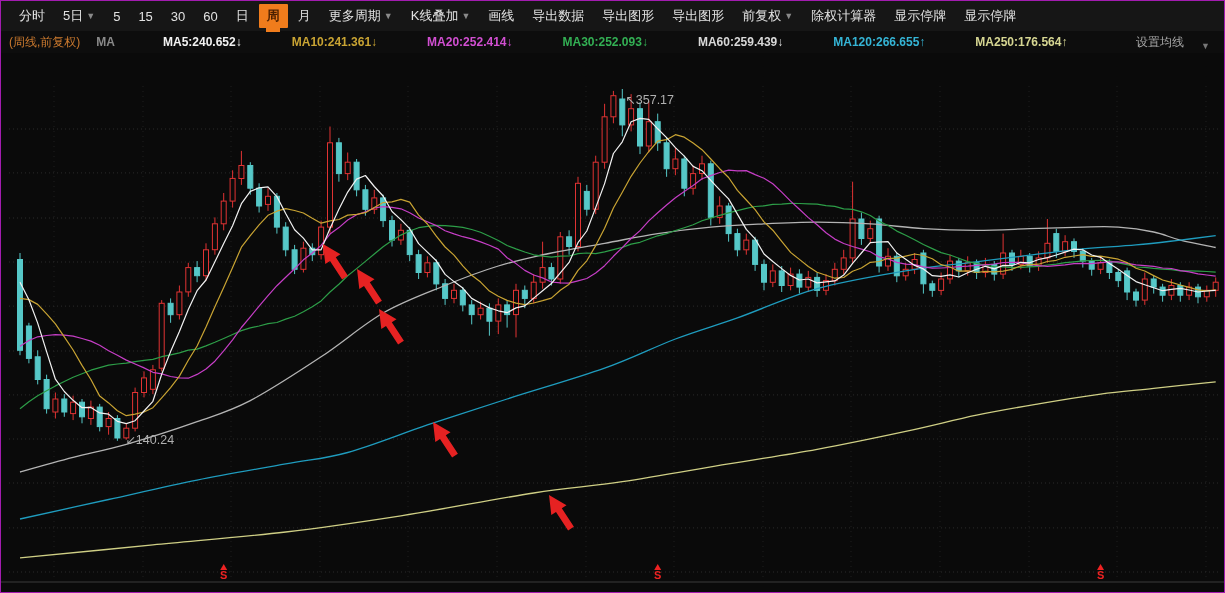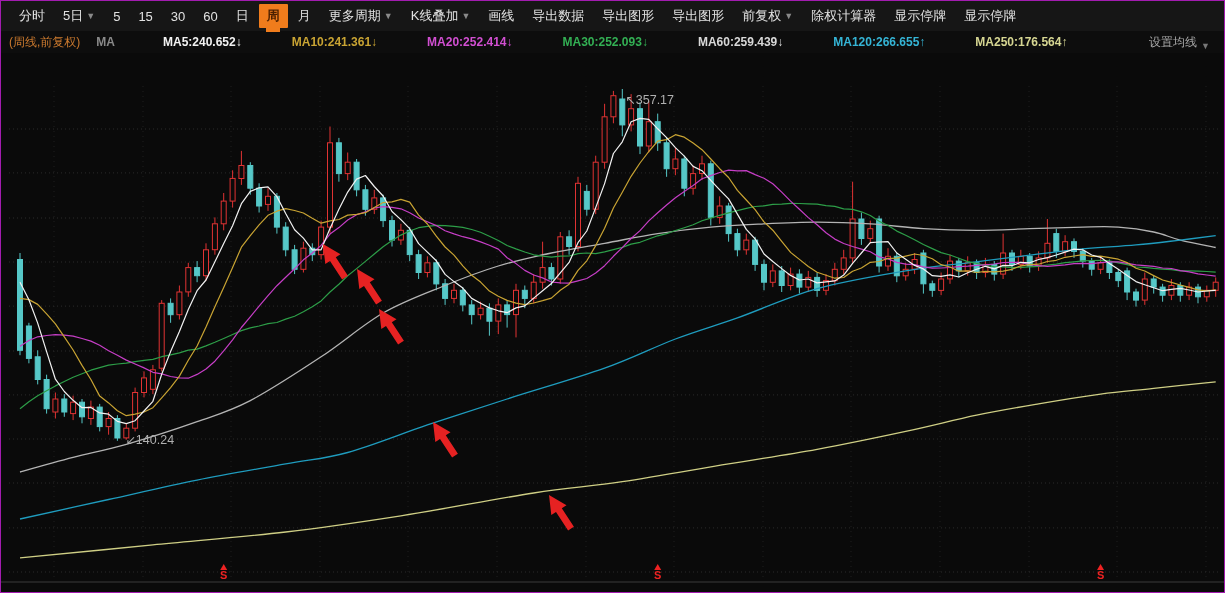--- a/index.html
+++ b/index.html
@@ -9,21 +9,21 @@
   .toolbar{position:relative;height:30px;background:#161616;display:flex;align-items:center;padding-left:10px;gap:2px;z-index:5;}
   .tb-item{display:flex;align-items:center;gap:3px;padding:3px 8px;font-size:13px;color:#e2e2e2;cursor:pointer;white-space:nowrap;position:relative;}
   .tb-item .caret{font-size:9px;color:#8a8a8a;}
   .tb-item.active{background:#f07c1c;color:#4a1f00;font-weight:bold;border-radius:1px;}
   .tb-item.active::after{content:"";position:absolute;left:50%;bottom:-4px;transform:translateX(-50%);width:14px;height:4px;background:#f07c1c;}
   
   .ma-row{height:22px;background:#0d0d0d;display:flex;align-items:center;padding:0 14px 0 8px;font-size:12px;white-space:nowrap;position:relative;z-index:4;}
   .ma-prefix{color:#cc7a2e;margin-right:16px;}
   .ma-lite{color:#8a8a8a;font-weight:bold;margin-right:8px;}
   .ma-entry{font-weight:bold;margin-right:10px;padding-left:40px;}
-  .ma-settings{margin-left:auto;color:#a8a8a8;display:flex;align-items:flex-end;gap:4px;cursor:pointer;}
+  .ma-settings{margin-left:auto;color:#a8a8a8;display:flex;align-items:flex-end;gap:17px;cursor:pointer;}
   .ma-settings .caret{font-size:9px;color:#777;}
   
   .chart-wrap{position:absolute;left:0;top:52px;width:1223px;height:539px;background:#0a0a0a;}
   .date-range{position:absolute;top:9px;right:16px;display:flex;align-items:center;gap:5px;z-index:6;}
   .date-range a{color:#dedede;font-size:12.5px;text-decoration:underline;cursor:pointer;}
   svg text{font-family:"Liberation Sans","DejaVu Sans",sans-serif;}
 </style>
 </head>
 <body>
 

